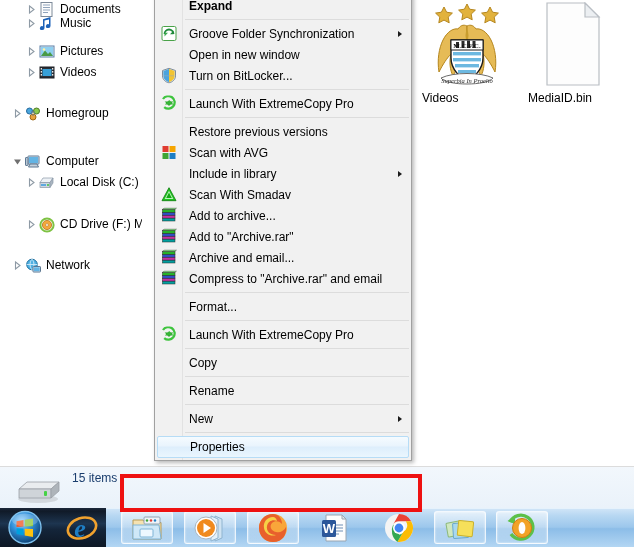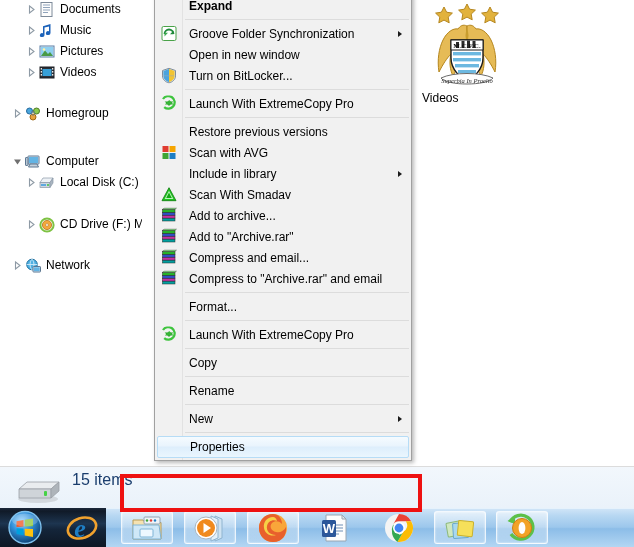--- a/index.html
+++ b/index.html
@@ -69,21 +69,21 @@
   
   .status-bar {
     position: absolute; left: 0; top: 466px;
     width: 634px; height: 42px;
     background: linear-gradient(to bottom,#f2f7fc 0%, #eaf2fa 100%);
     border-top: 1px solid #dcdcdc;
   }
   .status-drive-icon { position:absolute; left: 14px; top: 8px; }
   .status-text {
     position: absolute; left: 72px; top: 4px;
-    font-size: 16px; color: #1a3d6d;
+    font-size: 12px; color: #1a3d6d;
   }
 
   
   .ctx-menu {
     position: absolute;
     left: 154px; top: -8px;
     width: 258px;
     background: #f1f1f1;
     border: 1px solid #a0a0a0;
     box-shadow: 2px 2px 4px rgba(0,0,0,0.28);
@@ -195,21 +195,21 @@
               <g stroke="#8fa3bb" stroke-width="1">
                 <line x1="4" y1="3" x2="11" y2="3"></line>
                 <line x1="4" y1="5.5" x2="11" y2="5.5"></line>
                 <line x1="4" y1="8" x2="11" y2="8"></line>
                 <line x1="4" y1="10.5" x2="9" y2="10.5"></line>
               </g>
             </svg>
           </span>
           <span class="nav-label">Documents</span>
         </div>
-        <div class="nav-item" style="top: 21px; left: 22px; width: 119px;">
+        <div class="nav-item" style="top: 14px; left: 22px; width: 119px;">
           <span class="nav-arrow">
             <svg width="9" height="9" viewBox="0 0 9 9">
               <path d="M2.5,1 L7,4.5 L2.5,8 Z" fill="none" stroke="#8e9aa5" stroke-width="1.1"></path>
             </svg>
           </span>
           <span class="nav-icon">
             <svg width="16" height="16" viewBox="0 0 16 16">
               <path d="M11.5,1 L11.5,10 A2.3,2 0 1 1 10,8.2 L10,3.5 L5.5,4.6 L5.5,12 A2.3,2 0 1 1 4,10.2 L4,3.2 Z" fill="#1c62b9"></path>
             </svg>
           </span>
@@ -363,20 +363,29 @@
                   <rect x="45.5" y="39" width="3" height="7"></rect>
                 </g>
                 <text x="40" y="46" font-size="7" font-family="Liberation Serif, serif" text-anchor="middle" fill="#111" font-weight="bold">M.C.F.C.</text>
                 <path d="M14,76 C26,70 54,70 66,76 C60,84 20,84 14,76 Z" fill="#fdfdfd" stroke="#6b6b6b" stroke-width="1"></path>
                 <text x="40" y="81" font-size="6.5" font-family="Liberation Serif, serif" text-anchor="middle" fill="#2a2a2a" font-style="italic">Superbia In Proelio</text>
               </g>
             </svg>
           </div>
           <div class="caption">Videos</div>
         </div>
+        <div class="file-item" style="left: 386px; top: 2px;">
+          <div class="thumb">
+            <svg width="64" height="86" viewBox="0 0 64 86">
+              <path d="M6,1 L44,1 L58,15 L58,83 L6,83 Z" fill="#fdfdfd" stroke="#b9bec4" stroke-width="1.2"></path>
+              <path d="M44,1 L44,15 L58,15 Z" fill="#eceff2" stroke="#b9bec4" stroke-width="1.2"></path>
+            </svg>
+          </div>
+          <div class="caption">MediaID.bin</div>
+        </div>
       </div>
 
     <div class="status-bar">
       <div class="status-drive-icon">
         <svg width="48" height="30" viewBox="0 0 48 30">
           <ellipse cx="24" cy="24" rx="20" ry="4" fill="#b9bdc2" opacity="0.5"></ellipse>
           <path d="M5,14 L13,7 L45,7 L37,14 Z" fill="#e9ecef" stroke="#9aa0a6" stroke-width="0.8"></path>
           <path d="M5,14 L37,14 L37,23 L5,23 Z" fill="#cfd4d9" stroke="#9aa0a6" stroke-width="0.8"></path>
           <path d="M37,14 L45,7 L45,16 L37,23 Z" fill="#aeb4ba" stroke="#9aa0a6" stroke-width="0.8"></path>
           <rect x="30" y="16" width="3" height="5" rx="1" fill="#46d246"></rect>
@@ -489,21 +498,21 @@
             <svg width="16" height="16" viewBox="0 0 16 16">
               <g stroke="#2b2b2b" stroke-width="0.5">
                 <rect x="1.5" y="10.5" width="12.5" height="3" fill="#00a0a0"></rect>
                 <rect x="1.5" y="7.6" width="12.5" height="3" fill="#c82fa0"></rect>
                 <rect x="1.5" y="4.7" width="12.5" height="3" fill="#2f4fc8"></rect>
                 <rect x="1.5" y="1.8" width="12.5" height="3" fill="#27b327"></rect>
               </g>
               <path d="M1.5,1.8 L3.6,0.4 L15.6,0.4 L14,1.8 Z" fill="#8fe08f" stroke="#2b2b2b" stroke-width="0.4"></path>
             </svg>
           </span>
-          <span>Compress and email...</span>
+          <span>Archive and email...</span>
         </div>
         <div class="ctx-item">
           <span class="ctx-icon">
             <svg width="16" height="16" viewBox="0 0 16 16">
               <g stroke="#2b2b2b" stroke-width="0.5">
                 <rect x="1.5" y="10.5" width="12.5" height="3" fill="#00a0a0"></rect>
                 <rect x="1.5" y="7.6" width="12.5" height="3" fill="#c82fa0"></rect>
                 <rect x="1.5" y="4.7" width="12.5" height="3" fill="#2f4fc8"></rect>
                 <rect x="1.5" y="1.8" width="12.5" height="3" fill="#27b327"></rect>
               </g>

